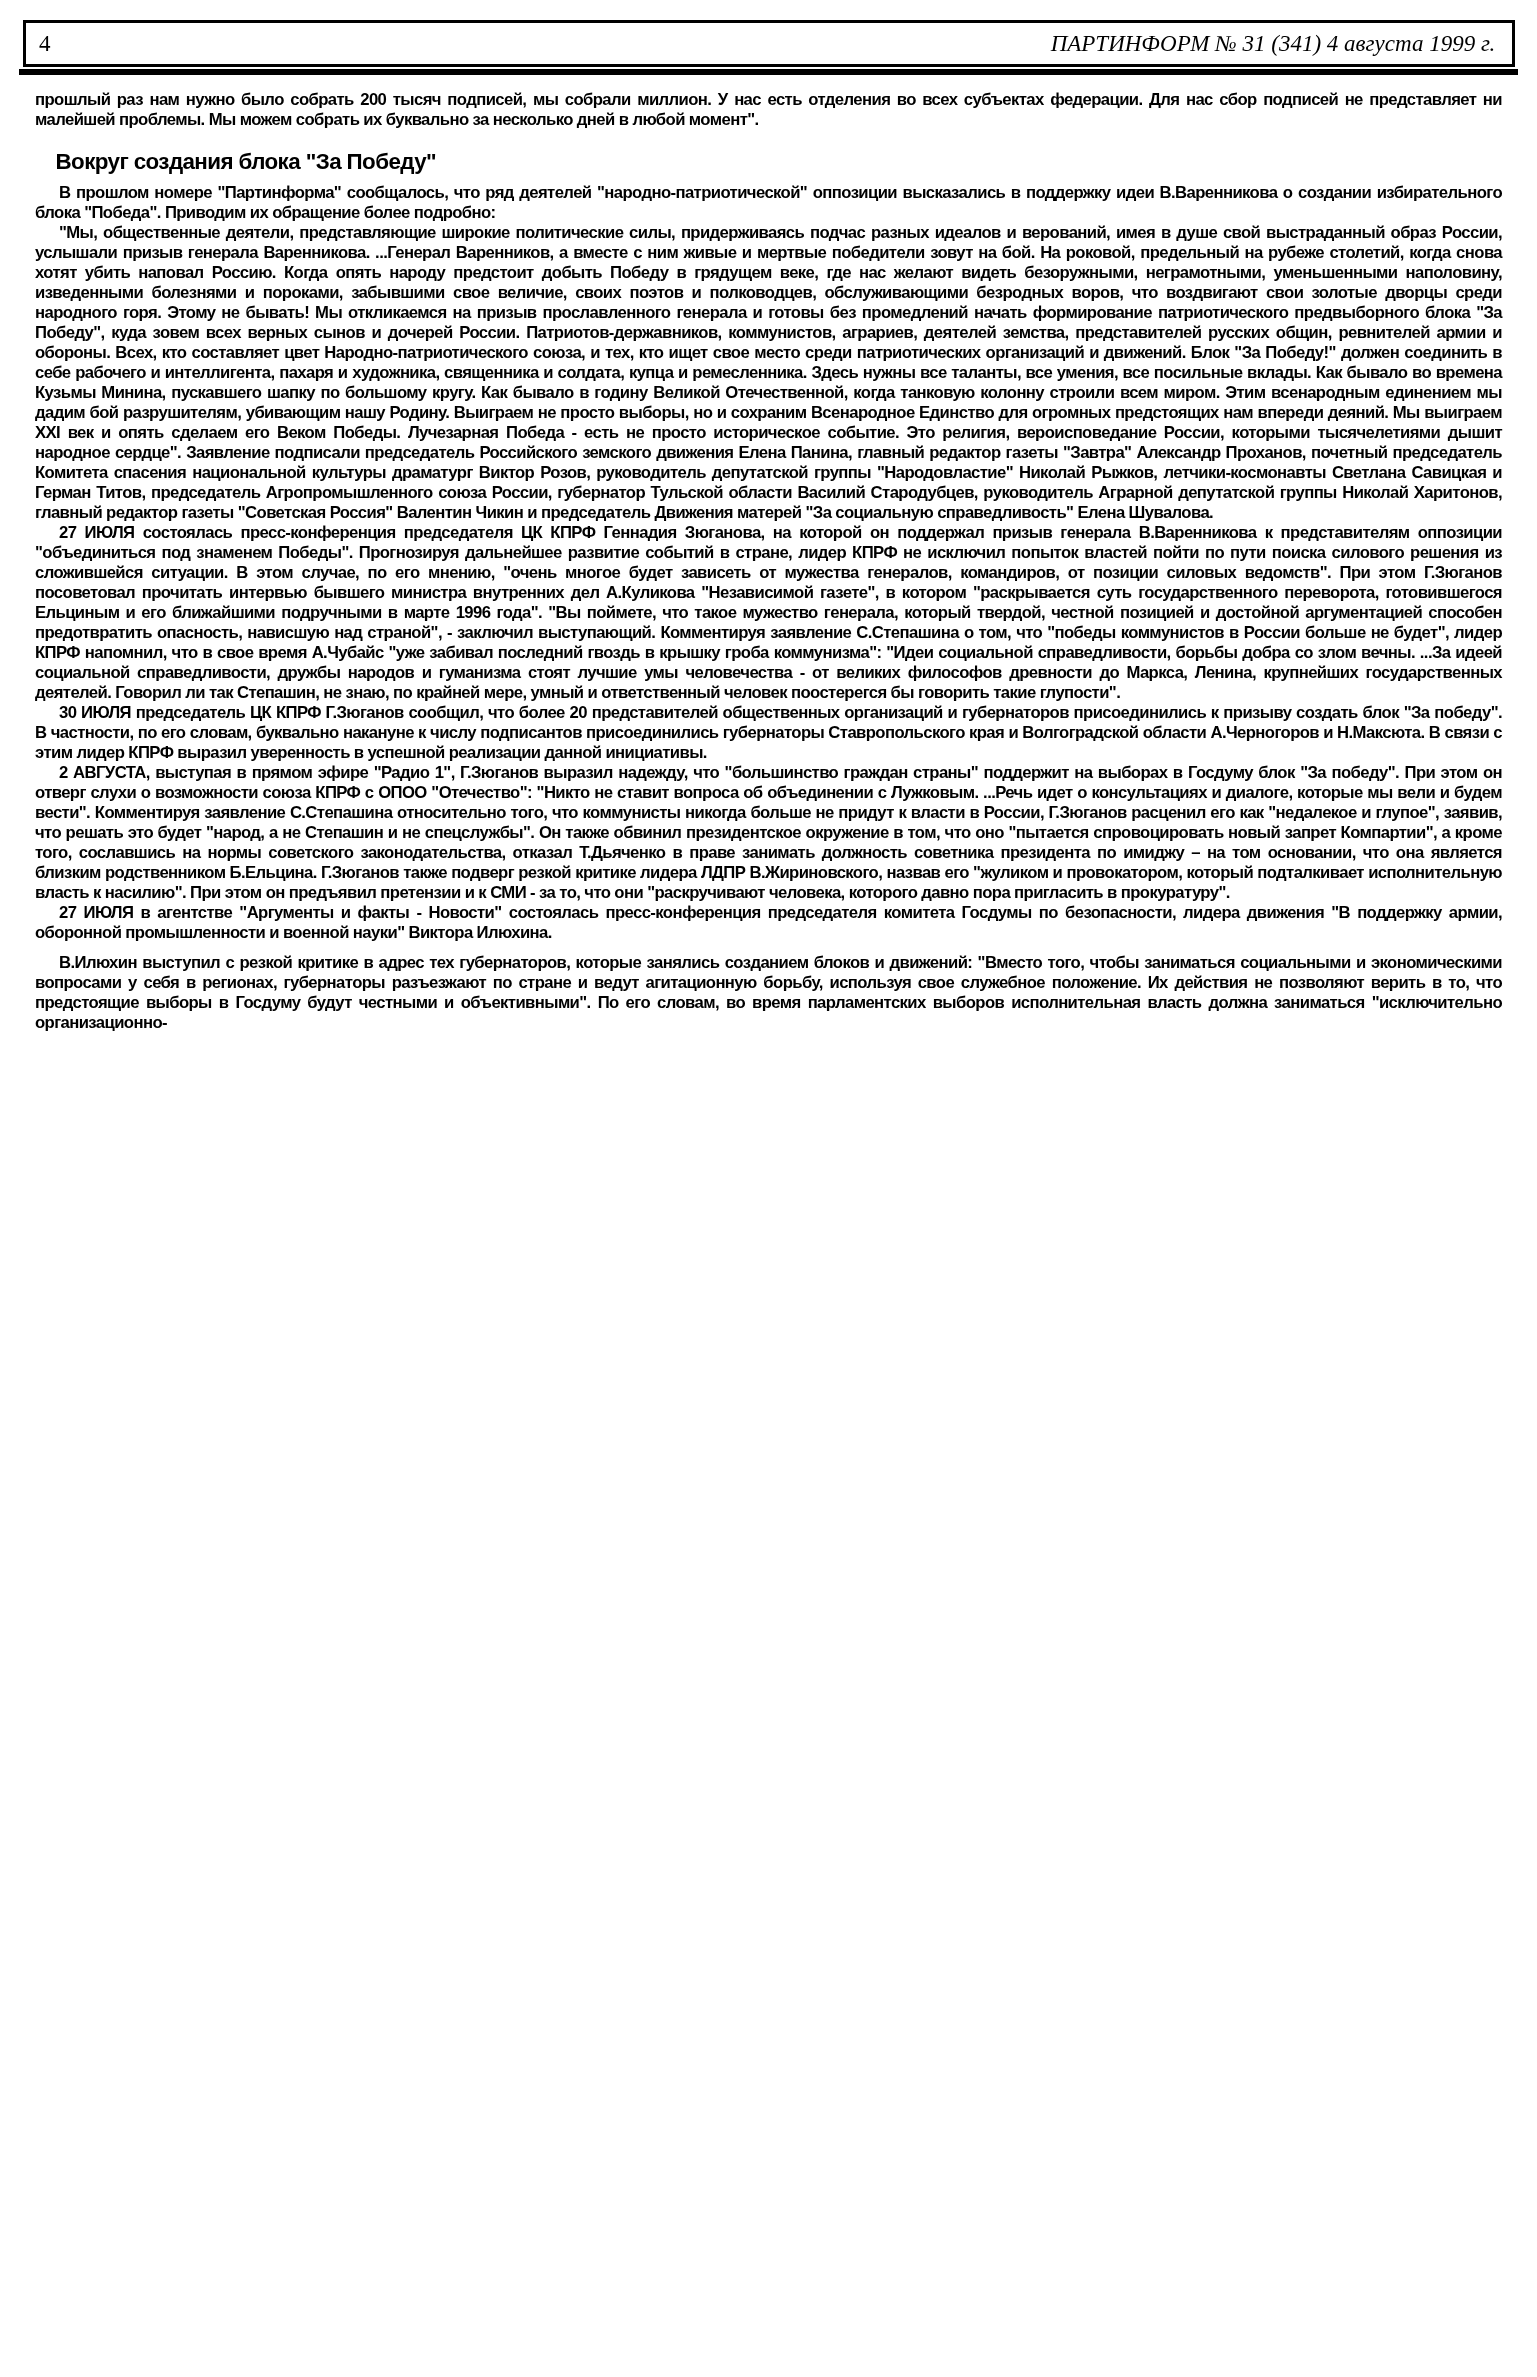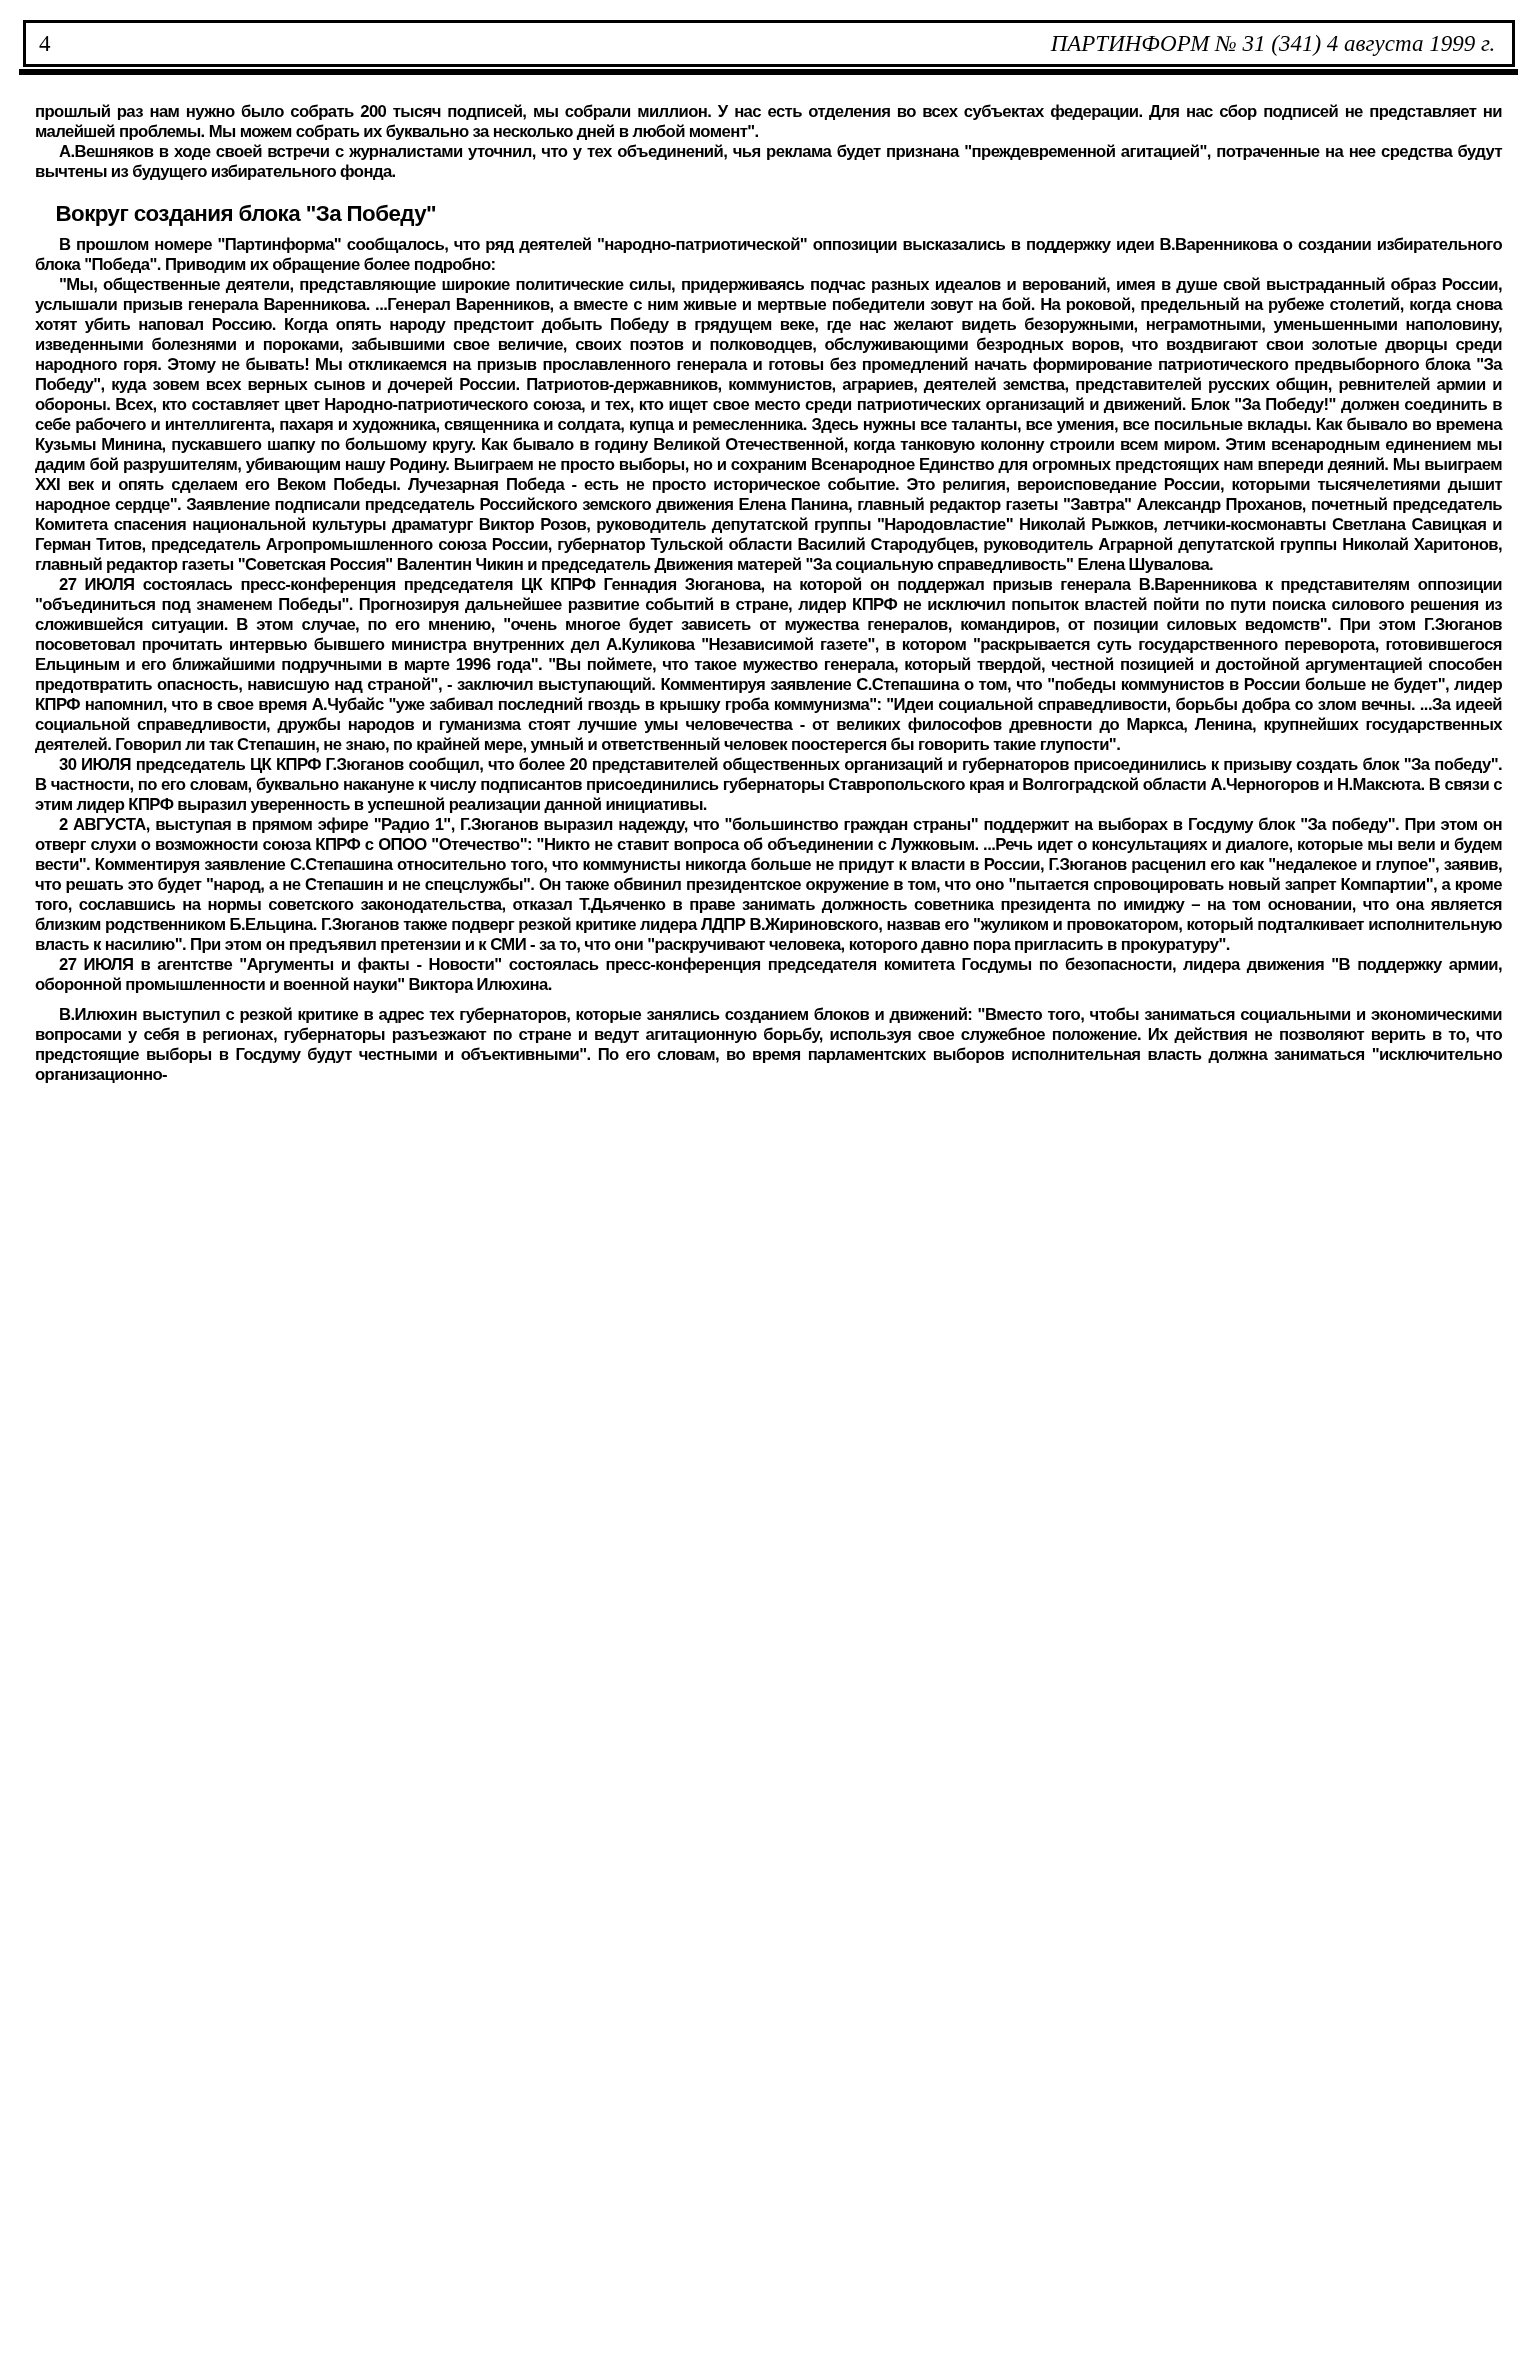--- a/index.html
+++ b/index.html
@@ -41,21 +41,21 @@
     line-height: 1;
     white-space: nowrap;
   }
   .header-rule {
     height: 6.4px;
     background: #000000;
     margin: 1.9px -2.6px 0 -3.8px;
   }
   
   .content {
-    margin: 27px 35px 0 35px;
+    margin: 15px 35px 0 35px;
     font-size: 16.7px;
     font-weight: bold;
     line-height: 20px;
     letter-spacing: -0.6px;
     text-align: justify;
   }
   .content p {
     margin: 0;
     text-indent: 24px;
   }
@@ -85,21 +85,20 @@
       <span class="page-number">4</span>
       <span class="header-title">ПАРТИНФОРМ № 31 (341) 4 августа 1999 г.</span>
     </div>
     <div class="header-rule"></div>
   </div>
 
   <div class="content">
 
     <p class="noindent">прошлый раз нам нужно было собрать 200 тысяч подписей, мы собрали миллион. У нас есть отделения во всех субъектах федерации. Для нас сбор подписей не представляет ни малейшей проблемы. Мы можем собрать их буквально за несколько дней в любой момент".</p>
 
-    <p>А.Вешняков в ходе своей встречи с журналистами уточнил, что у тех объединений, чья реклама будет признана "преждевременной агитацией", потраченные на нее средства будут вычтены из будущего избирательного фонда.</p>
 
     <h2>Вокруг создания блока "За Победу"</h2>
 
     <p>В прошлом номере "Партинформа" сообщалось, что ряд деятелей "народно-патриотической" оппозиции высказались в поддержку идеи В.Варенникова о создании избирательного блока "Победа". Приводим их обращение более подробно:</p>
 
     <p>"Мы, общественные деятели, представляющие широкие политические силы, придерживаясь подчас разных идеалов и верований, имея в душе свой выстраданный образ России, услышали призыв генерала Варенникова. ...Генерал Варенников, а вместе с ним живые и мертвые победители зовут на бой. На роковой, предельный на рубеже столетий, когда снова хотят убить наповал Россию. Когда опять народу предстоит добыть Победу в грядущем веке, где нас желают видеть безоружными, неграмотными, уменьшенными наполовину, изведенными болезнями и пороками, забывшими свое величие, своих поэтов и полководцев, обслуживающими безродных воров, что воздвигают свои золотые дворцы среди народного горя. Этому не бывать! Мы откликаемся на призыв прославленного генерала и готовы без промедлений начать формирование патриотического предвыборного блока "За Победу", куда зовем всех верных сынов и дочерей России. Патриотов-державников, коммунистов, аграриев, деятелей земства, представителей русских общин, ревнителей армии и обороны. Всех, кто составляет цвет Народно-патриотического союза, и тех, кто ищет свое место среди патриотических организаций и движений. Блок "За Победу!" должен соединить в себе рабочего и интеллигента, пахаря и художника, священника и солдата, купца и ремесленника. Здесь нужны все таланты, все умения, все посильные вклады. Как бывало во времена Кузьмы Минина, пускавшего шапку по большому кругу. Как бывало в годину Великой Отечественной, когда танковую колонну строили всем миром. Этим всенародным единением мы дадим бой разрушителям, убивающим нашу Родину. Выиграем не просто выборы, но и сохраним Всенародное Единство для огромных предстоящих нам впереди деяний. Мы выиграем XXI век и опять сделаем его Веком Победы. Лучезарная Победа - есть не просто историческое событие. Это религия, вероисповедание России, которыми тысячелетиями дышит народное сердце". Заявление подписали председатель Российского земского движения Елена Панина, главный редактор газеты "Завтра" Александр Проханов, почетный председатель Комитета спасения национальной культуры драматург Виктор Розов, руководитель депутатской группы "Народовластие" Николай Рыжков, летчики-космонавты Светлана Савицкая и Герман Титов, председатель Агропромышленного союза России, губернатор Тульской области Василий Стародубцев, руководитель Аграрной депутатской группы Николай Харитонов, главный редактор газеты "Советская Россия" Валентин Чикин и председатель Движения матерей "За социальную справедливость" Елена Шувалова.</p>
 
     <p>27 ИЮЛЯ состоялась пресс-конференция председателя ЦК КПРФ Геннадия Зюганова, на которой он поддержал призыв генерала В.Варенникова к представителям оппозиции "объединиться под знаменем Победы". Прогнозируя дальнейшее развитие событий в стране, лидер КПРФ не исключил попыток властей пойти по пути поиска силового решения из сложившейся ситуации. В этом случае, по его мнению, "очень многое будет зависеть от мужества генералов, командиров, от позиции силовых ведомств". При этом Г.Зюганов посоветовал прочитать интервью бывшего министра внутренних дел А.Куликова "Независимой газете", в котором "раскрывается суть государственного переворота, готовившегося Ельциным и его ближайшими подручными в марте 1996 года". "Вы поймете, что такое мужество генерала, который твердой, честной позицией и достойной аргументацией способен предотвратить опасность, нависшую над страной", - заключил выступающий. Комментируя заявление С.Степашина о том, что "победы коммунистов в России больше не будет", лидер КПРФ напомнил, что в свое время А.Чубайс "уже забивал последний гвоздь в крышку гроба коммунизма": "Идеи социальной справедливости, борьбы добра со злом вечны. ...За идеей социальной справедливости, дружбы народов и гуманизма стоят лучшие умы человечества - от великих философов древности до Маркса, Ленина, крупнейших государственных деятелей. Говорил ли так Степашин, не знаю, по крайней мере, умный и ответственный человек поостерегся бы говорить такие глупости".</p>
 
     <p>30 ИЮЛЯ председатель ЦК КПРФ Г.Зюганов сообщил, что более 20 представителей общественных организаций и губернаторов присоединились к призыву создать блок "За победу". В частности, по его словам, буквально накануне к числу подписантов присоединились губернаторы Ставропольского края и Волгоградской области А.Черногоров и Н.Максюта. В связи с этим лидер КПРФ выразил уверенность в успешной реализации данной инициативы.</p>

